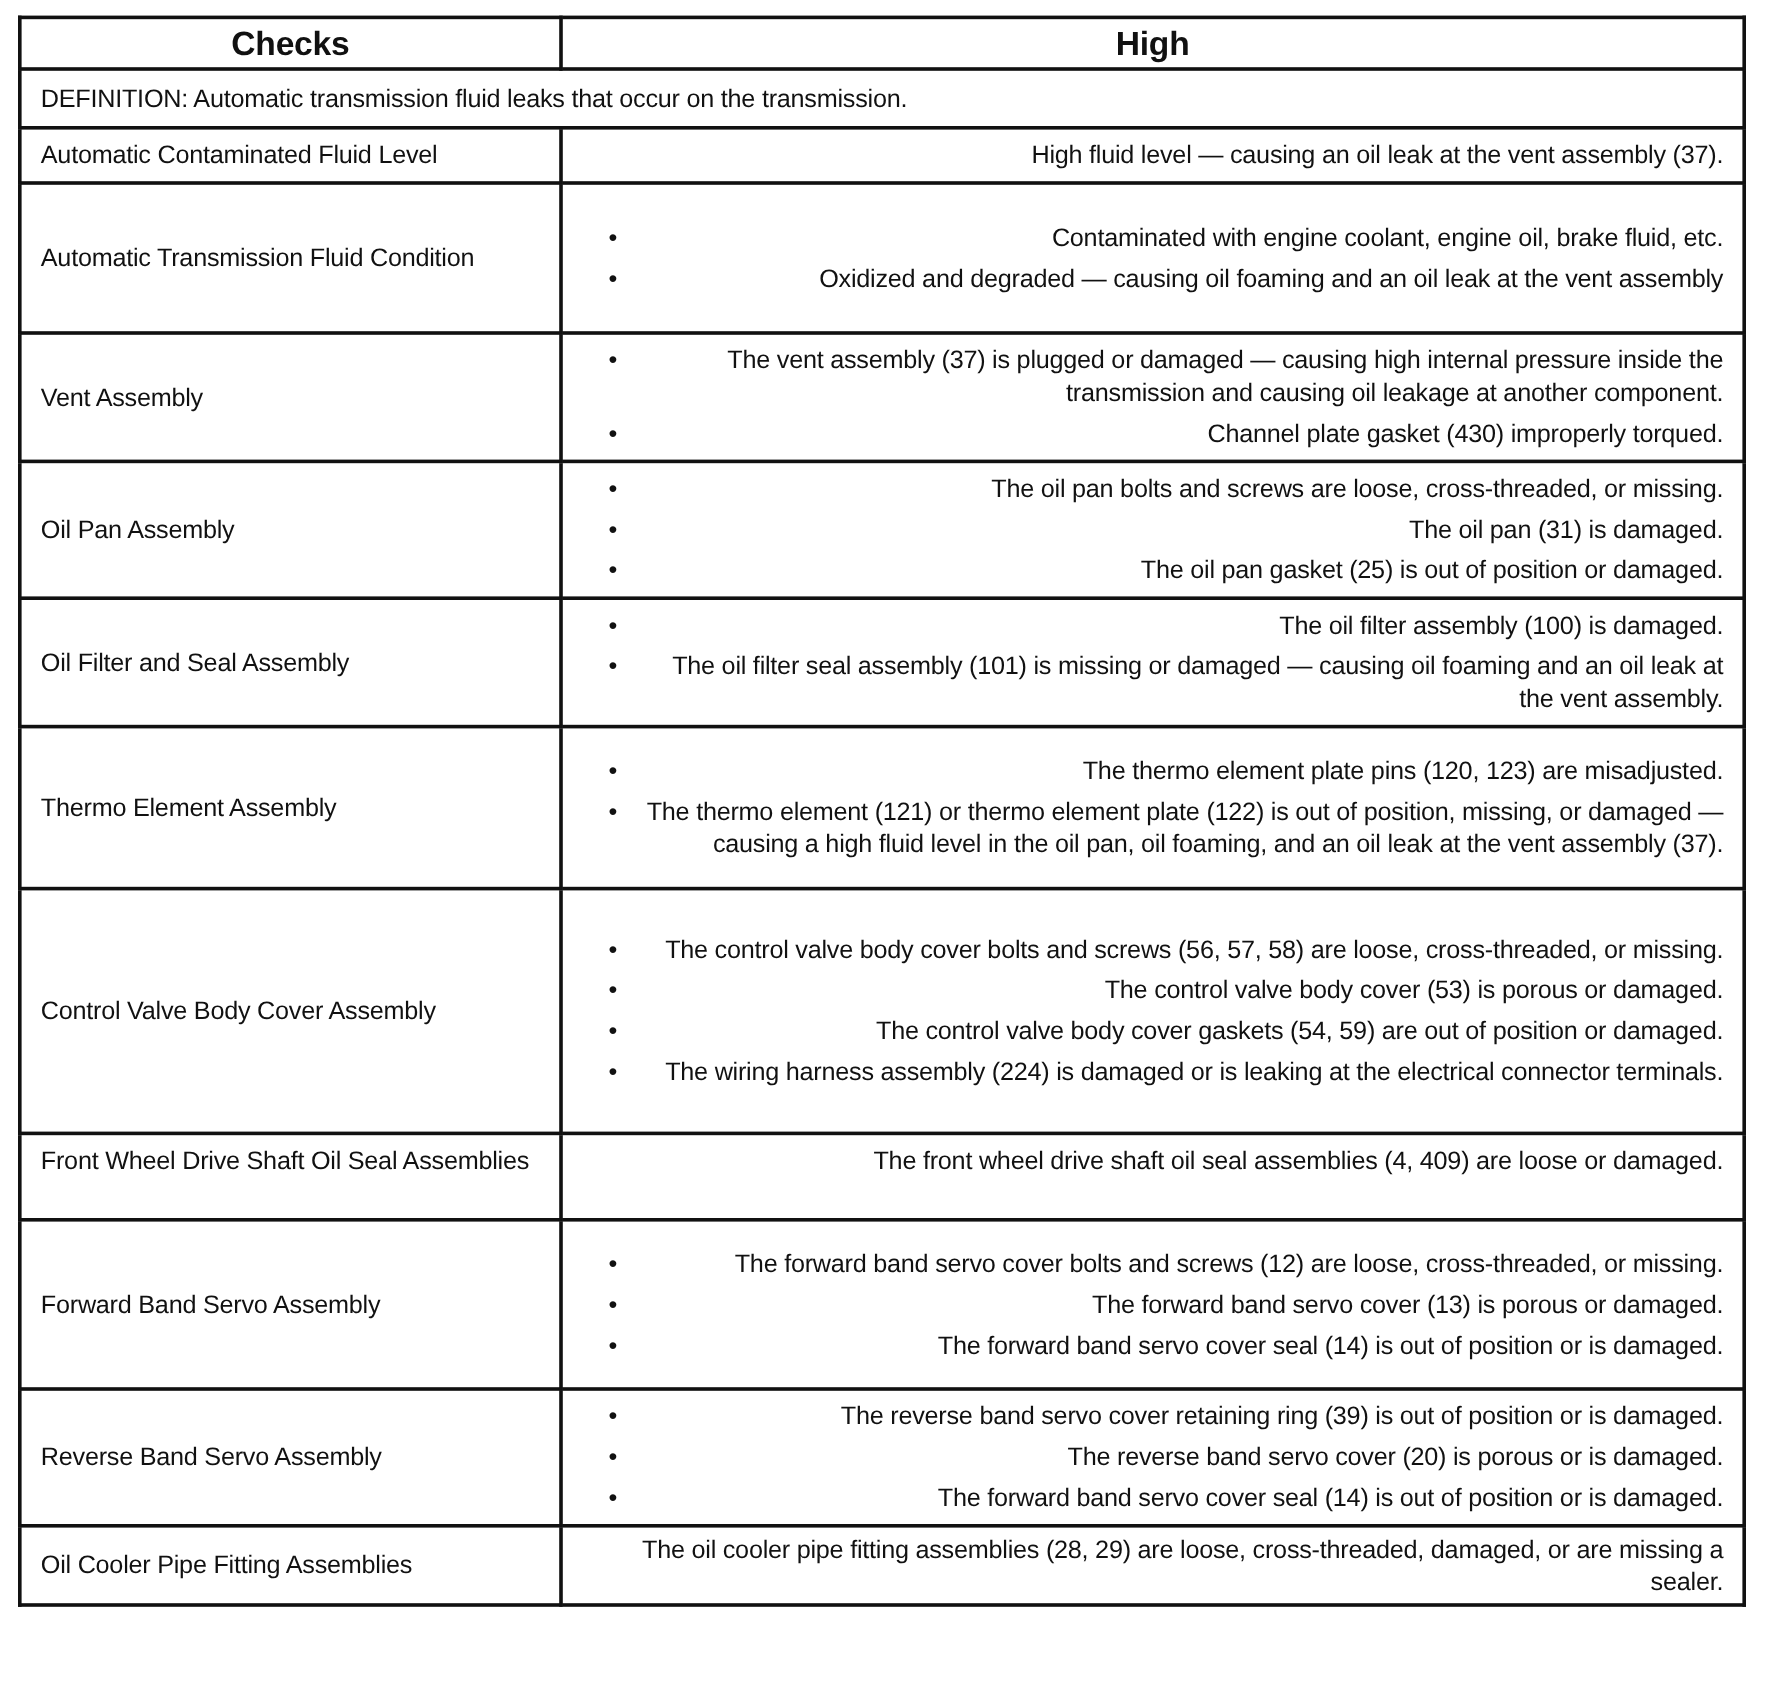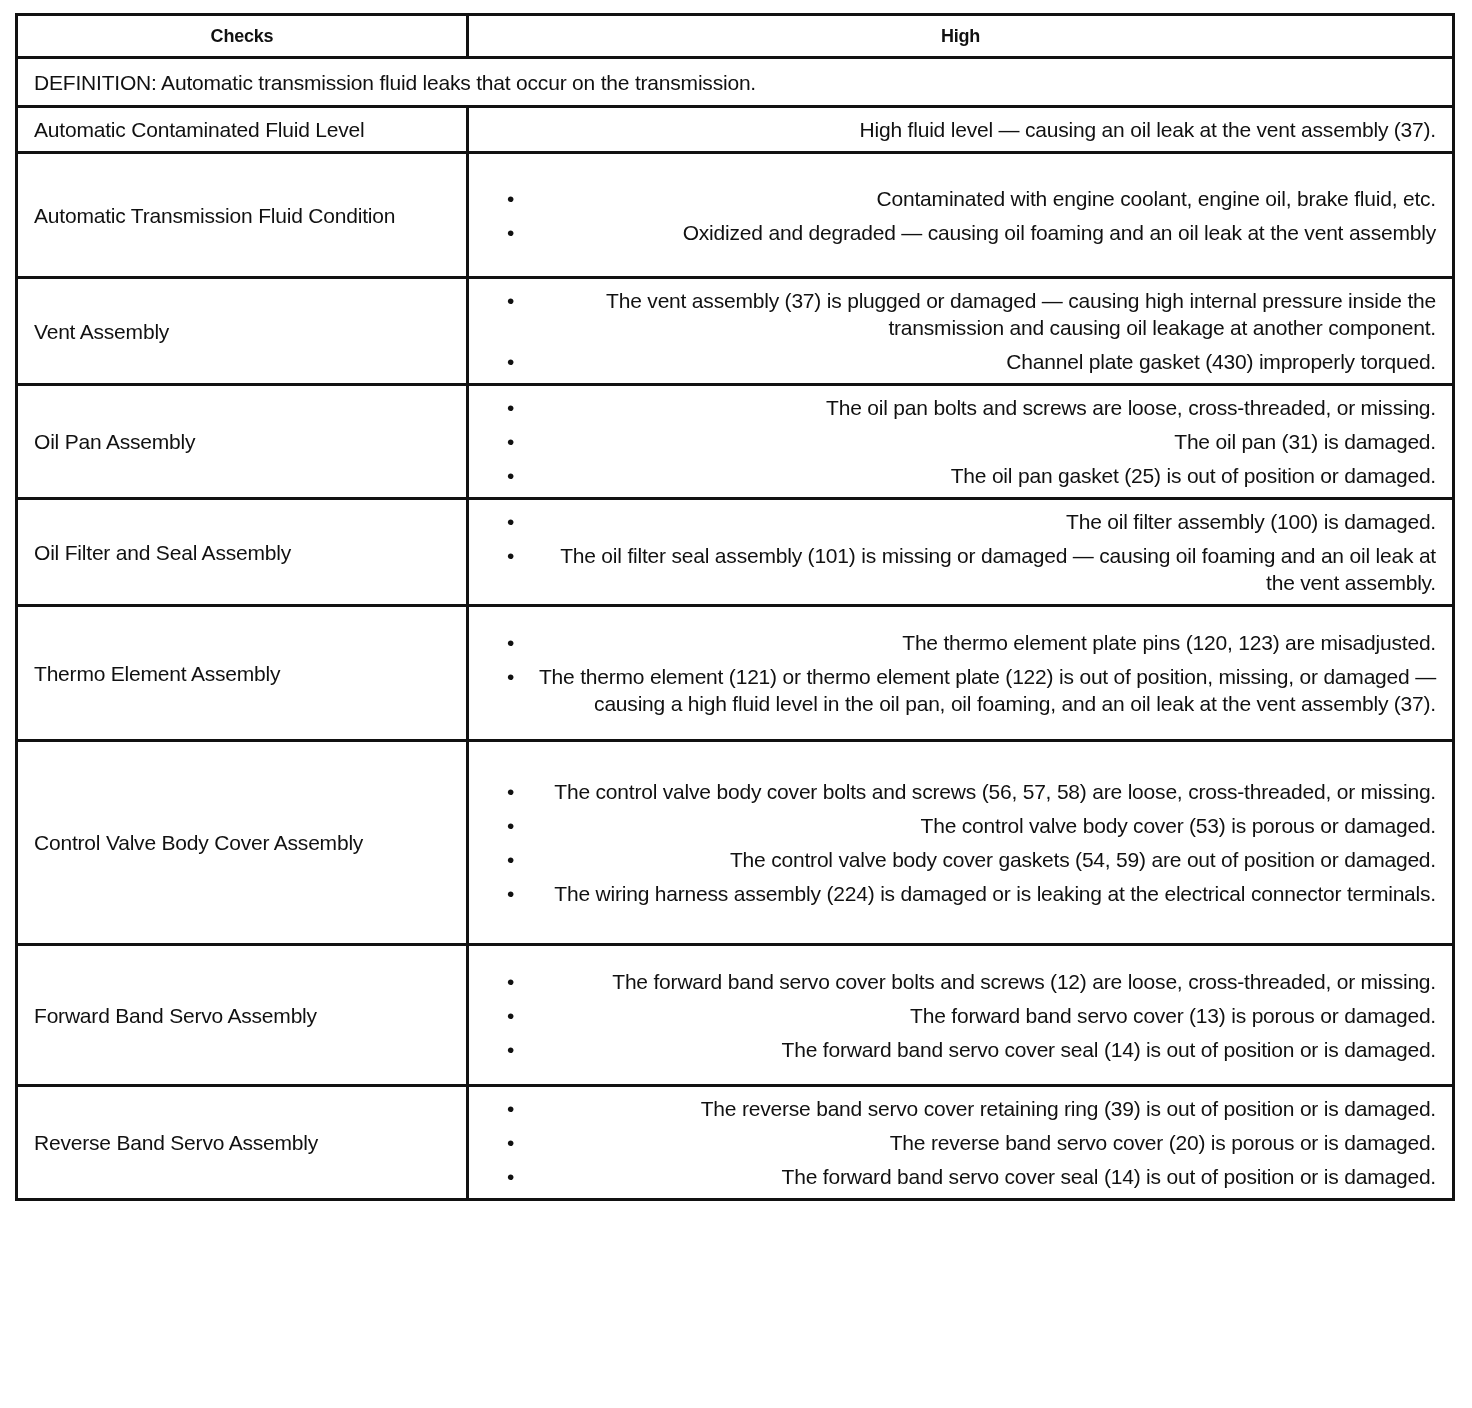--- a/index.html
+++ b/index.html
@@ -15,21 +15,21 @@
     letter-spacing: -0.2px;
   }
   table.tbl td, table.tbl th {
     border: 3px solid #111;
     vertical-align: middle;
     padding: 0 16px;
     line-height: 27px;
   }
   col.c1 { width: 451px; }
   col.c2 { width: 986px; }
-  th { font-weight: bold; text-align: center; height: 40px; font-size: 18px; }
+  th { font-weight: bold; text-align: center; height: 40px; font-size: 28px; }
   .def { height: 46px; padding-left: 16px; }
   td.check { padding-left: 17px; }
   td.cause { padding-left: 14px; text-align: right; }
   ul.bl { list-style: none; margin: 0; padding: 0; }
   ul.bl li { position: relative; padding-left: 45px; margin: 7px 0; }
   ul.bl li .bullet { position: absolute; left: 22px; top: 0; }
   .r1 { height: 46px; }
   .r2 { height: 125px; }
   .r3 { height: 107px; }
   .r4 { height: 114px; }
@@ -114,35 +114,43 @@
           <td class="check">Control Valve Body Cover Assembly</td>
           <td class="cause">
             <ul class="bl">
               <li><span class="bullet">•</span><span>The control valve body cover bolts and screws (56, 57, 58) are loose, cross-threaded, or missing.</span></li>
               <li><span class="bullet">•</span><span>The control valve body cover (53) is porous or damaged.</span></li>
               <li><span class="bullet">•</span><span>The control valve body cover gaskets (54, 59) are out of position or damaged.</span></li>
               <li><span class="bullet">•</span><span>The wiring harness assembly (224) is damaged or is leaking at the electrical connector terminals.</span></li>
             </ul>
           </td>
         </tr>
+        <tr class="r8">
+          <td class="check" style="vertical-align: top; padding-top: 8px;">Front Wheel Drive Shaft Oil Seal Assemblies</td>
+          <td class="cause" style="vertical-align: top; padding-top: 8px;">The front wheel drive shaft oil seal assemblies (4, 409) are loose or damaged.</td>
+        </tr>
         <tr class="r9">
           <td class="check">Forward Band Servo Assembly</td>
           <td class="cause">
             <ul class="bl">
               <li><span class="bullet">•</span><span>The forward band servo cover bolts and screws (12) are loose, cross-threaded, or missing.</span></li>
               <li><span class="bullet">•</span><span>The forward band servo cover (13) is porous or damaged.</span></li>
               <li><span class="bullet">•</span><span>The forward band servo cover seal (14) is out of position or is damaged.</span></li>
             </ul>
           </td>
         </tr>
         <tr class="r10">
           <td class="check">Reverse Band Servo Assembly</td>
           <td class="cause">
             <ul class="bl">
               <li><span class="bullet">•</span><span>The reverse band servo cover retaining ring (39) is out of position or is damaged.</span></li>
               <li><span class="bullet">•</span><span>The reverse band servo cover (20) is porous or is damaged.</span></li>
               <li><span class="bullet">•</span><span>The forward band servo cover seal (14) is out of position or is damaged.</span></li>
             </ul>
           </td>
         </tr>
+        <tr class="r11">
+          <td class="check">Oil Cooler Pipe Fitting Assemblies</td>
+          <td class="cause">The oil cooler pipe fitting assemblies (28, 29) are loose, cross-threaded, damaged, or are missing a sealer.</td>
+        </tr>
       </tbody>
 </table>
 </div>
 
 </body></html>

